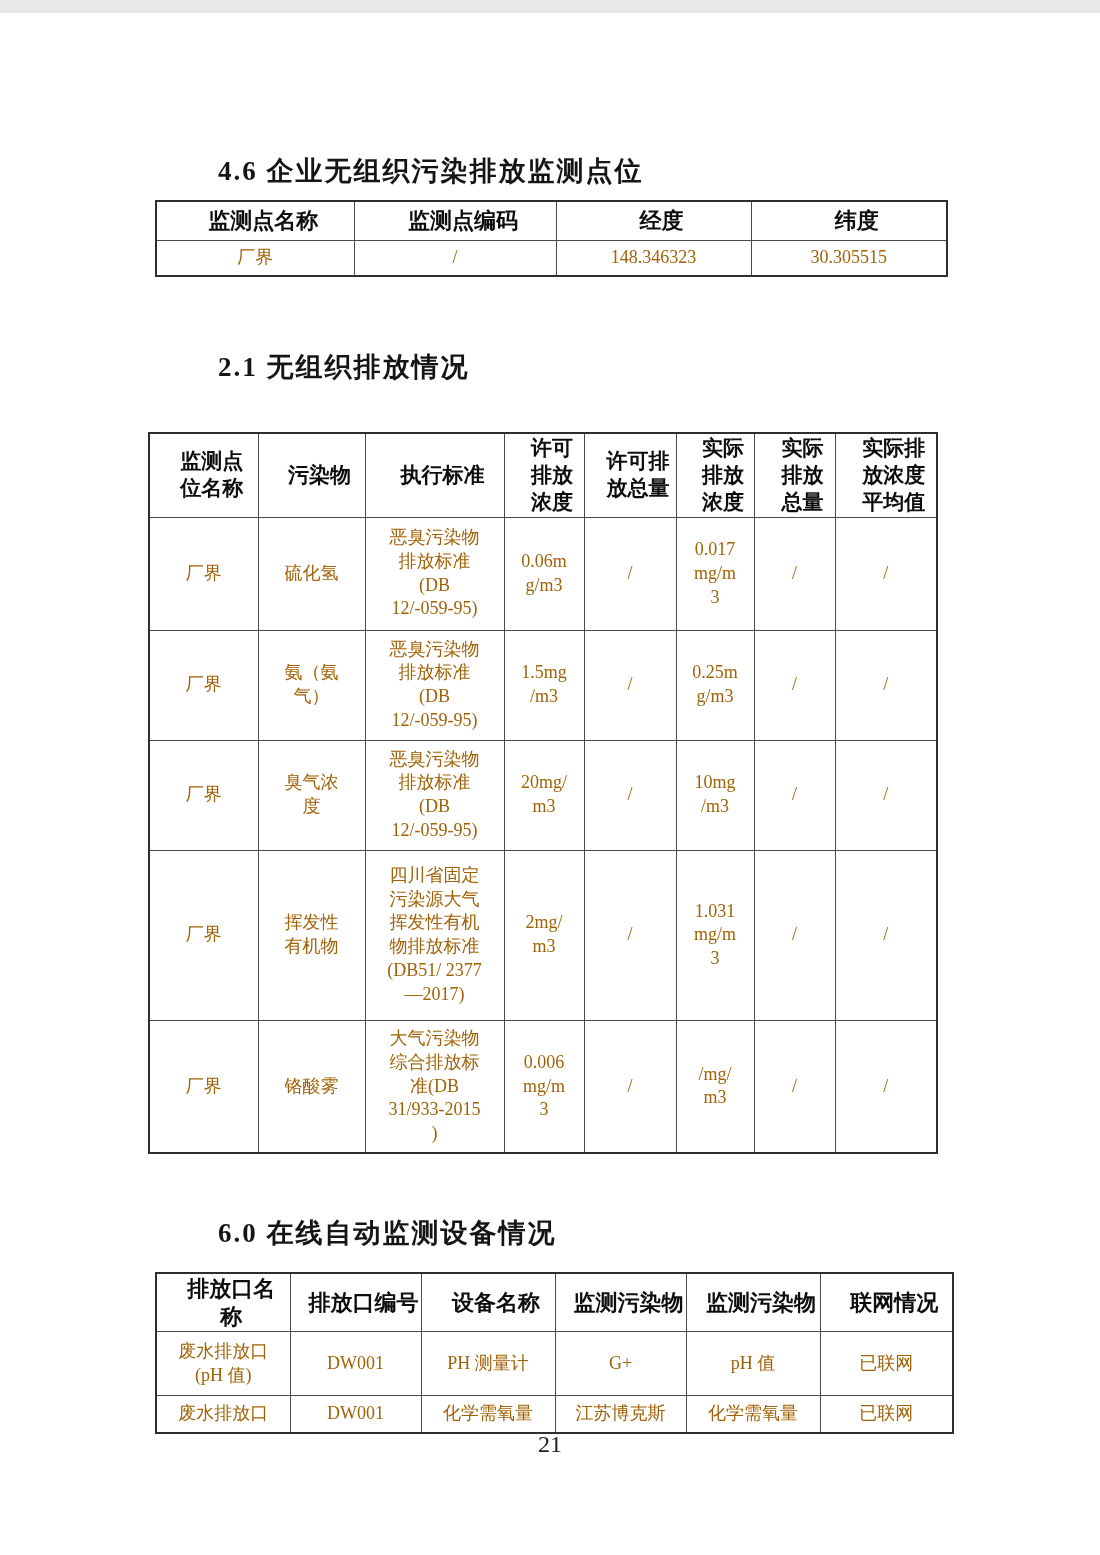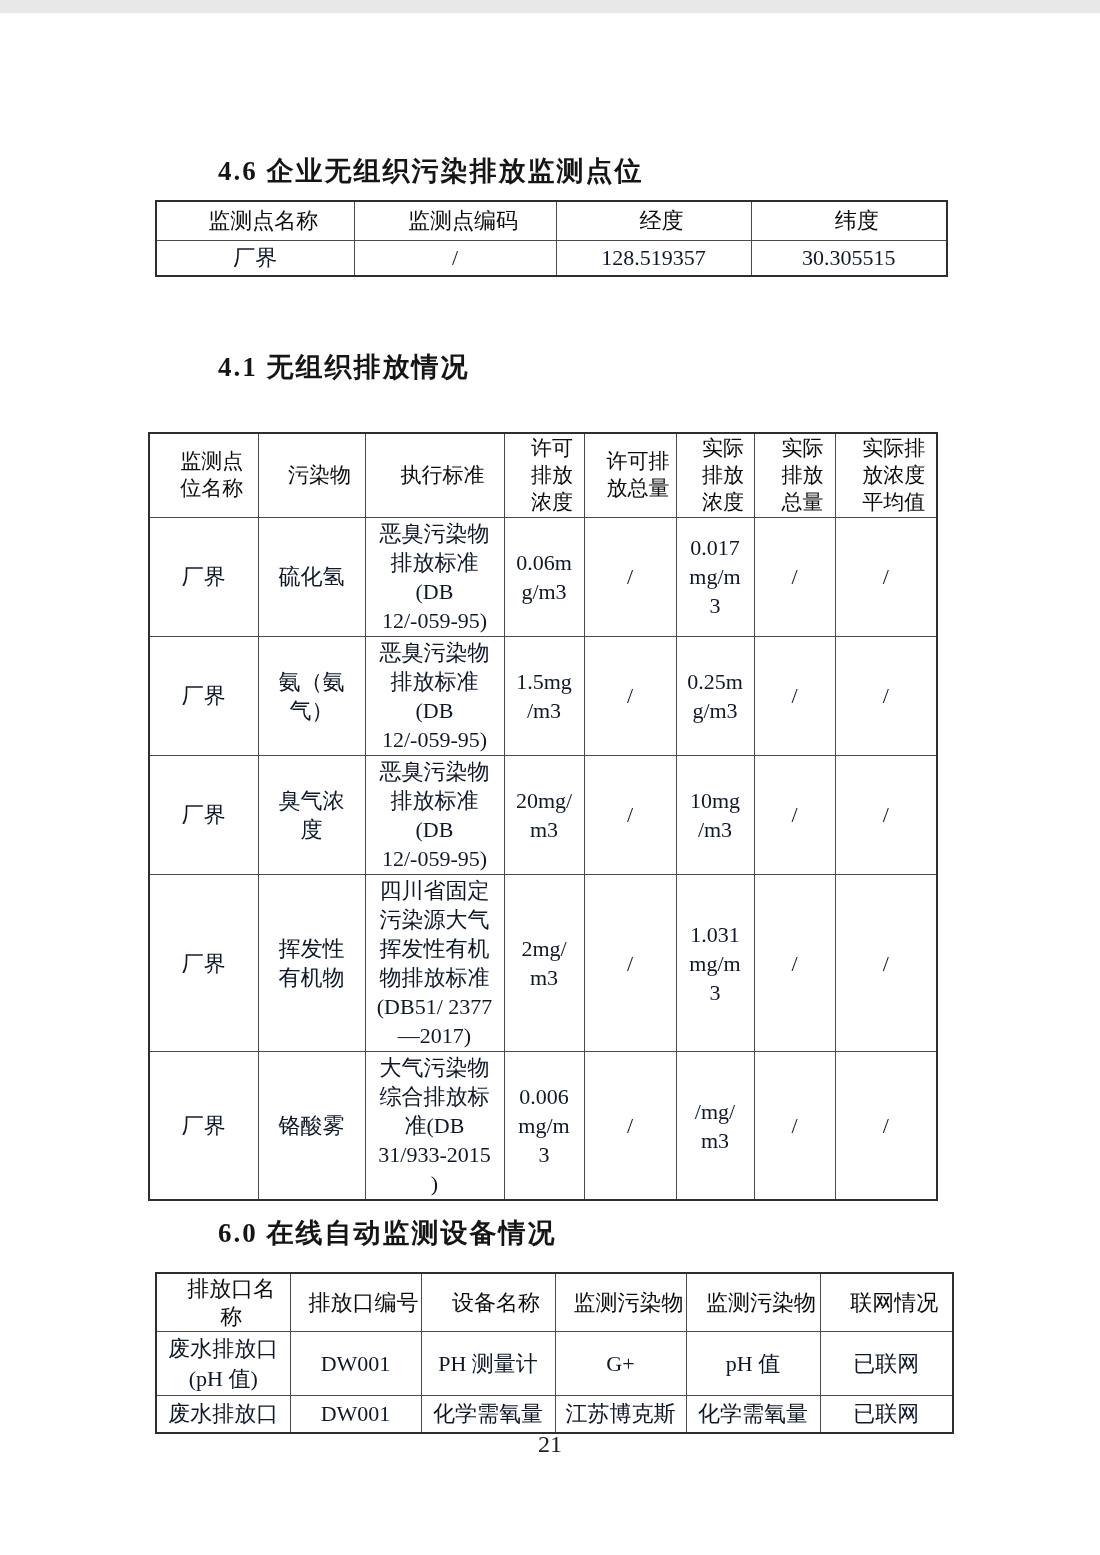--- a/index.html
+++ b/index.html
@@ -33,29 +33,29 @@
   th, td {
     border: 1px solid #4a4a4a;
     text-align: center;
     vertical-align: middle;
     padding: 1px 2px;
     white-space: pre-line;
     overflow: hidden;
   }
   th {
     font-family: "Liberation Sans", sans-serif;
-    font-weight: normal;
+    font-weight: bold;
     color: #0d0d0d;
     padding-left: 18px;
   }
   td {
     font-family: "Liberation Serif", serif;
-    font-size: 22px;
+    font-size: 18px;
     line-height: 1.32;
-    color: #0f172a;
+    color: #a16207;
   }
   
   .t46 { left: 155px; top: 187px; width: 791px; }
   .t46 th { height: 36px; font-size: 22px; }
   .t46 td { height: 32px; }
   
   .t47 { left: 148px; top: 419px; width: 788px; }
   .t47 th { font-size: 21px; line-height: 1.28; }
   .t47 .hrow  { height: 84px; }
   .t47 .rh1 { height: 113px; }
@@ -98,27 +98,27 @@
         <th>监测点名称</th>
         <th>监测点编码</th>
         <th>经度</th>
         <th>纬度</th>
       </tr>
     </thead>
     <tbody>
       <tr>
         <td>厂界</td>
         <td>/</td>
-        <td>128.519357</td>
+        <td>148.346323</td>
         <td>30.305515</td>
       </tr>
     </tbody>
   </table>
 
-  <h2 class="sec-heading" style="top:336px">4.1 无组织排放情况</h2>
+  <h2 class="sec-heading" style="top:336px">2.1 无组织排放情况</h2>
 
   <table class="t47">
     <colgroup>
       <col style="width:109px">
         <col style="width:107px">
         <col style="width:139px">
         <col style="width:80px">
       <col style="width:92px">
         <col style="width:78px">
         <col style="width:81px">

